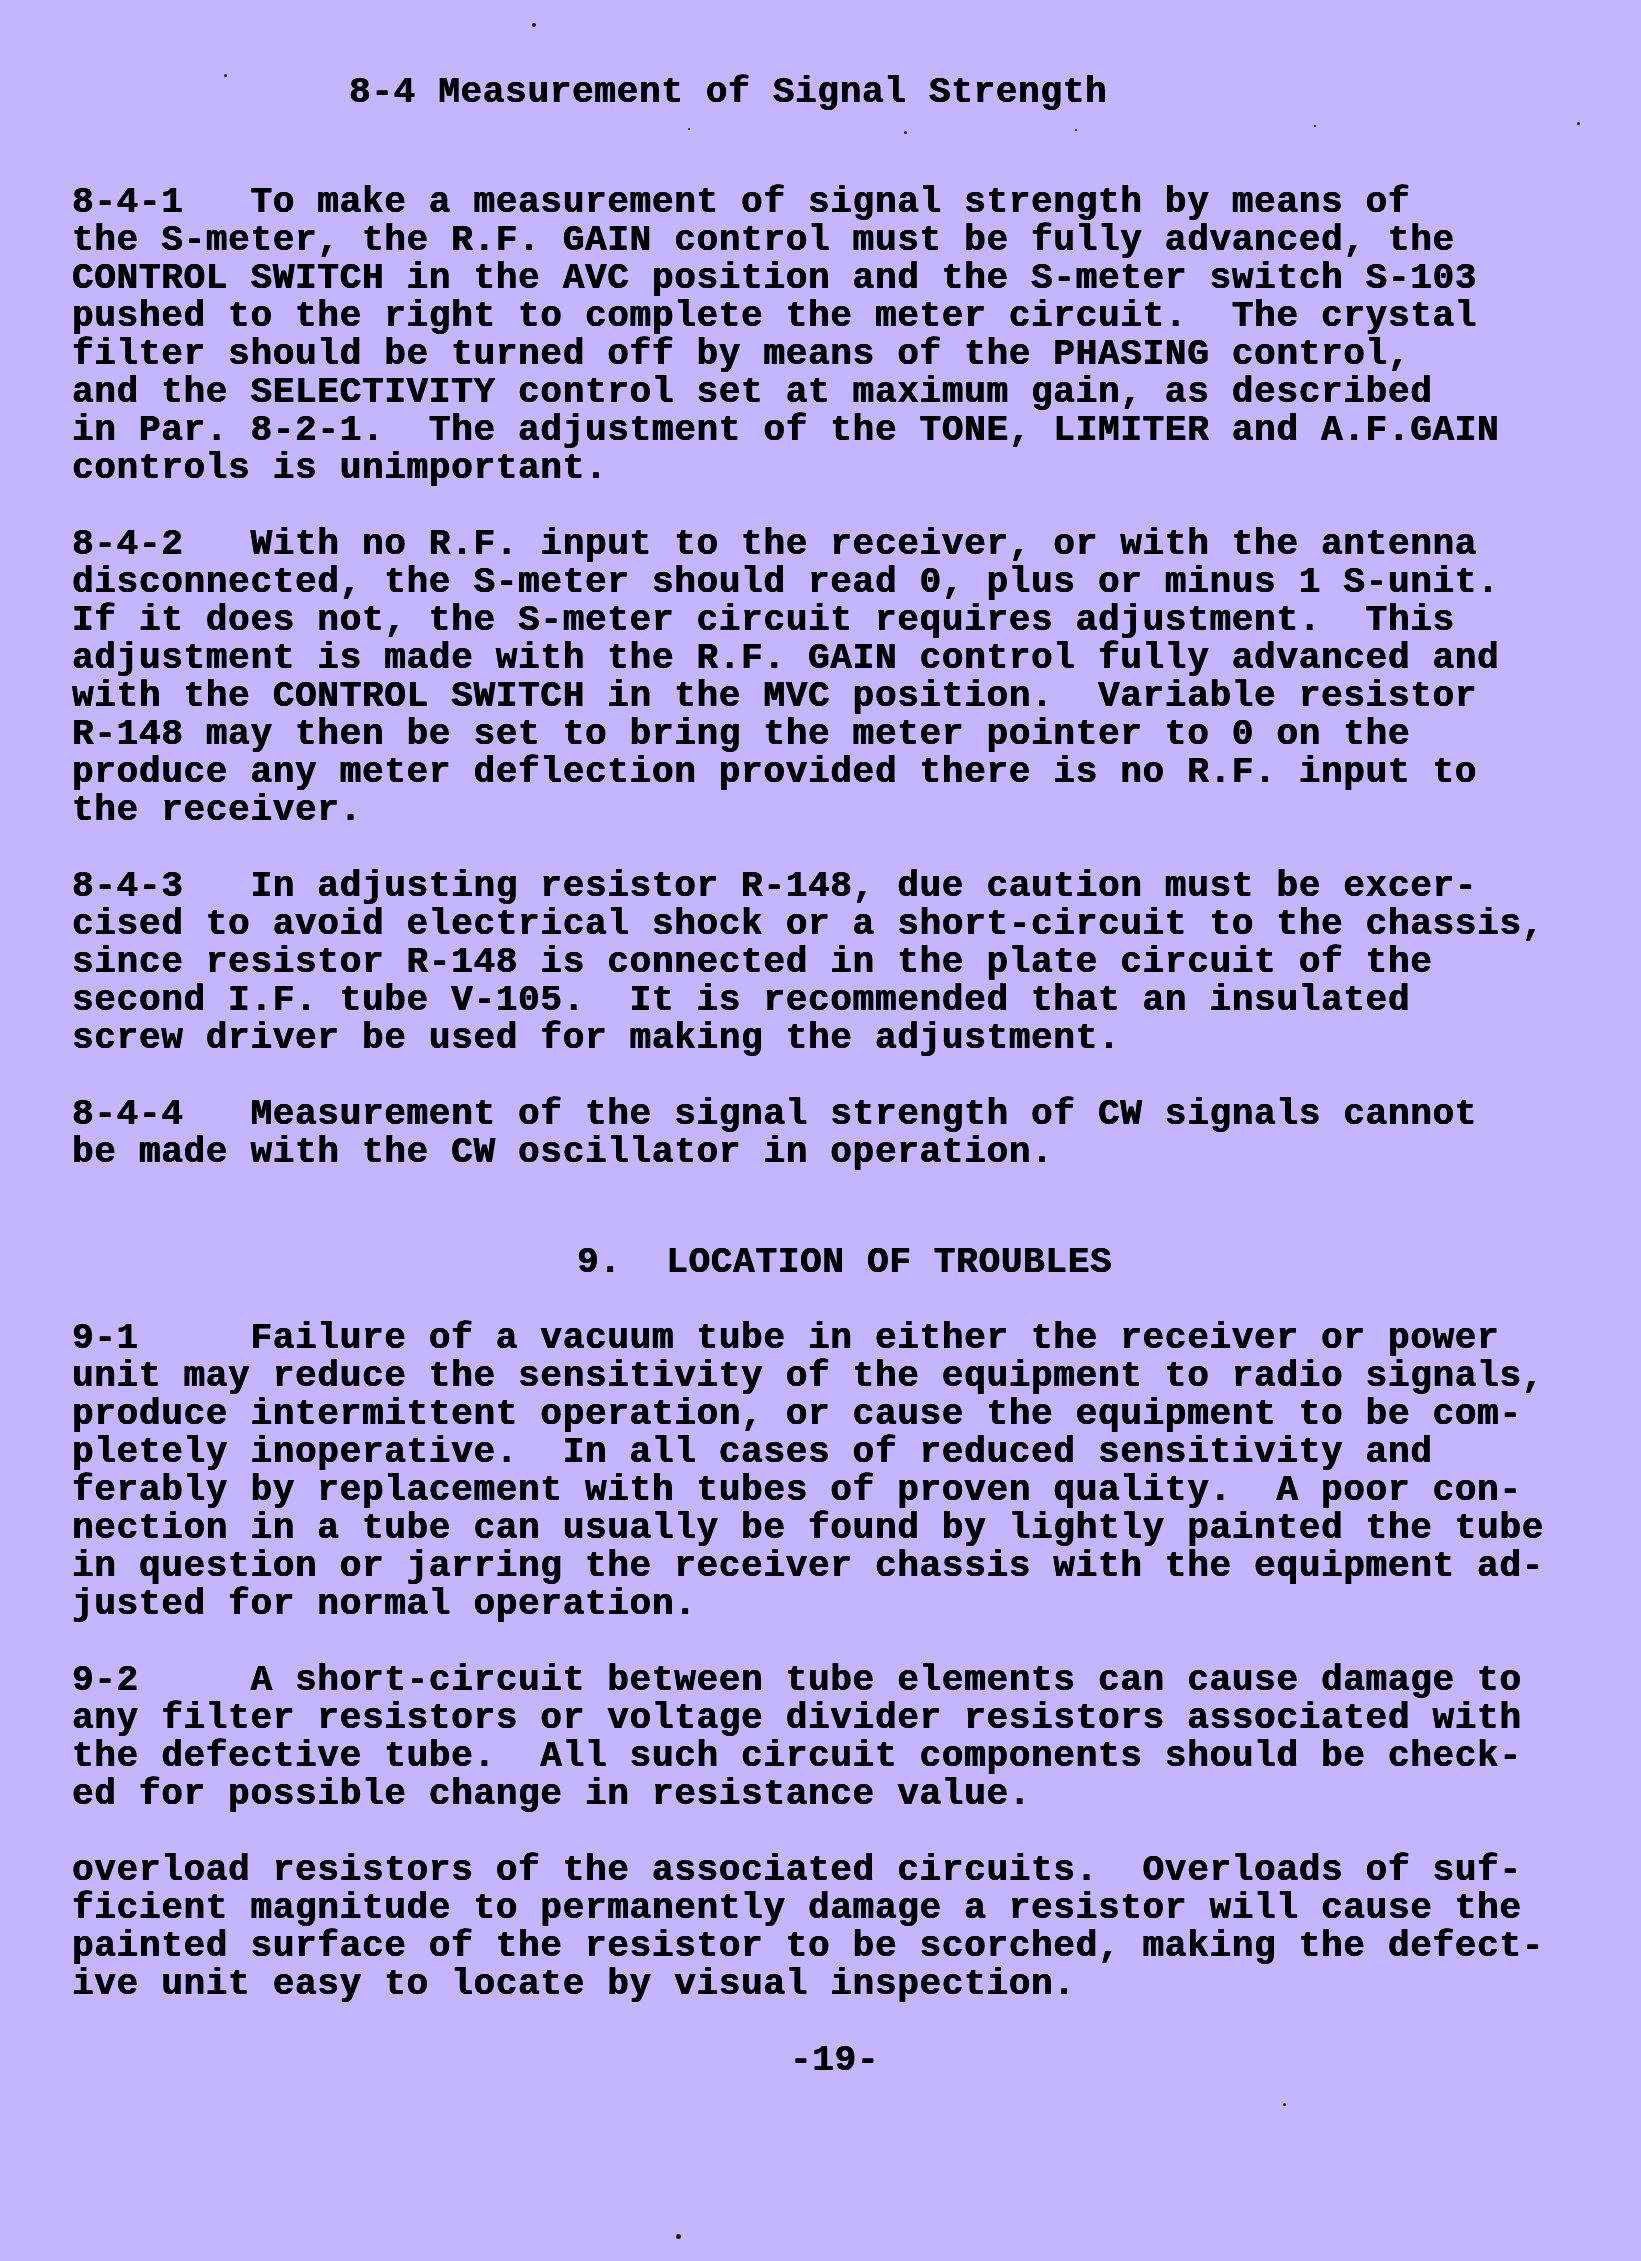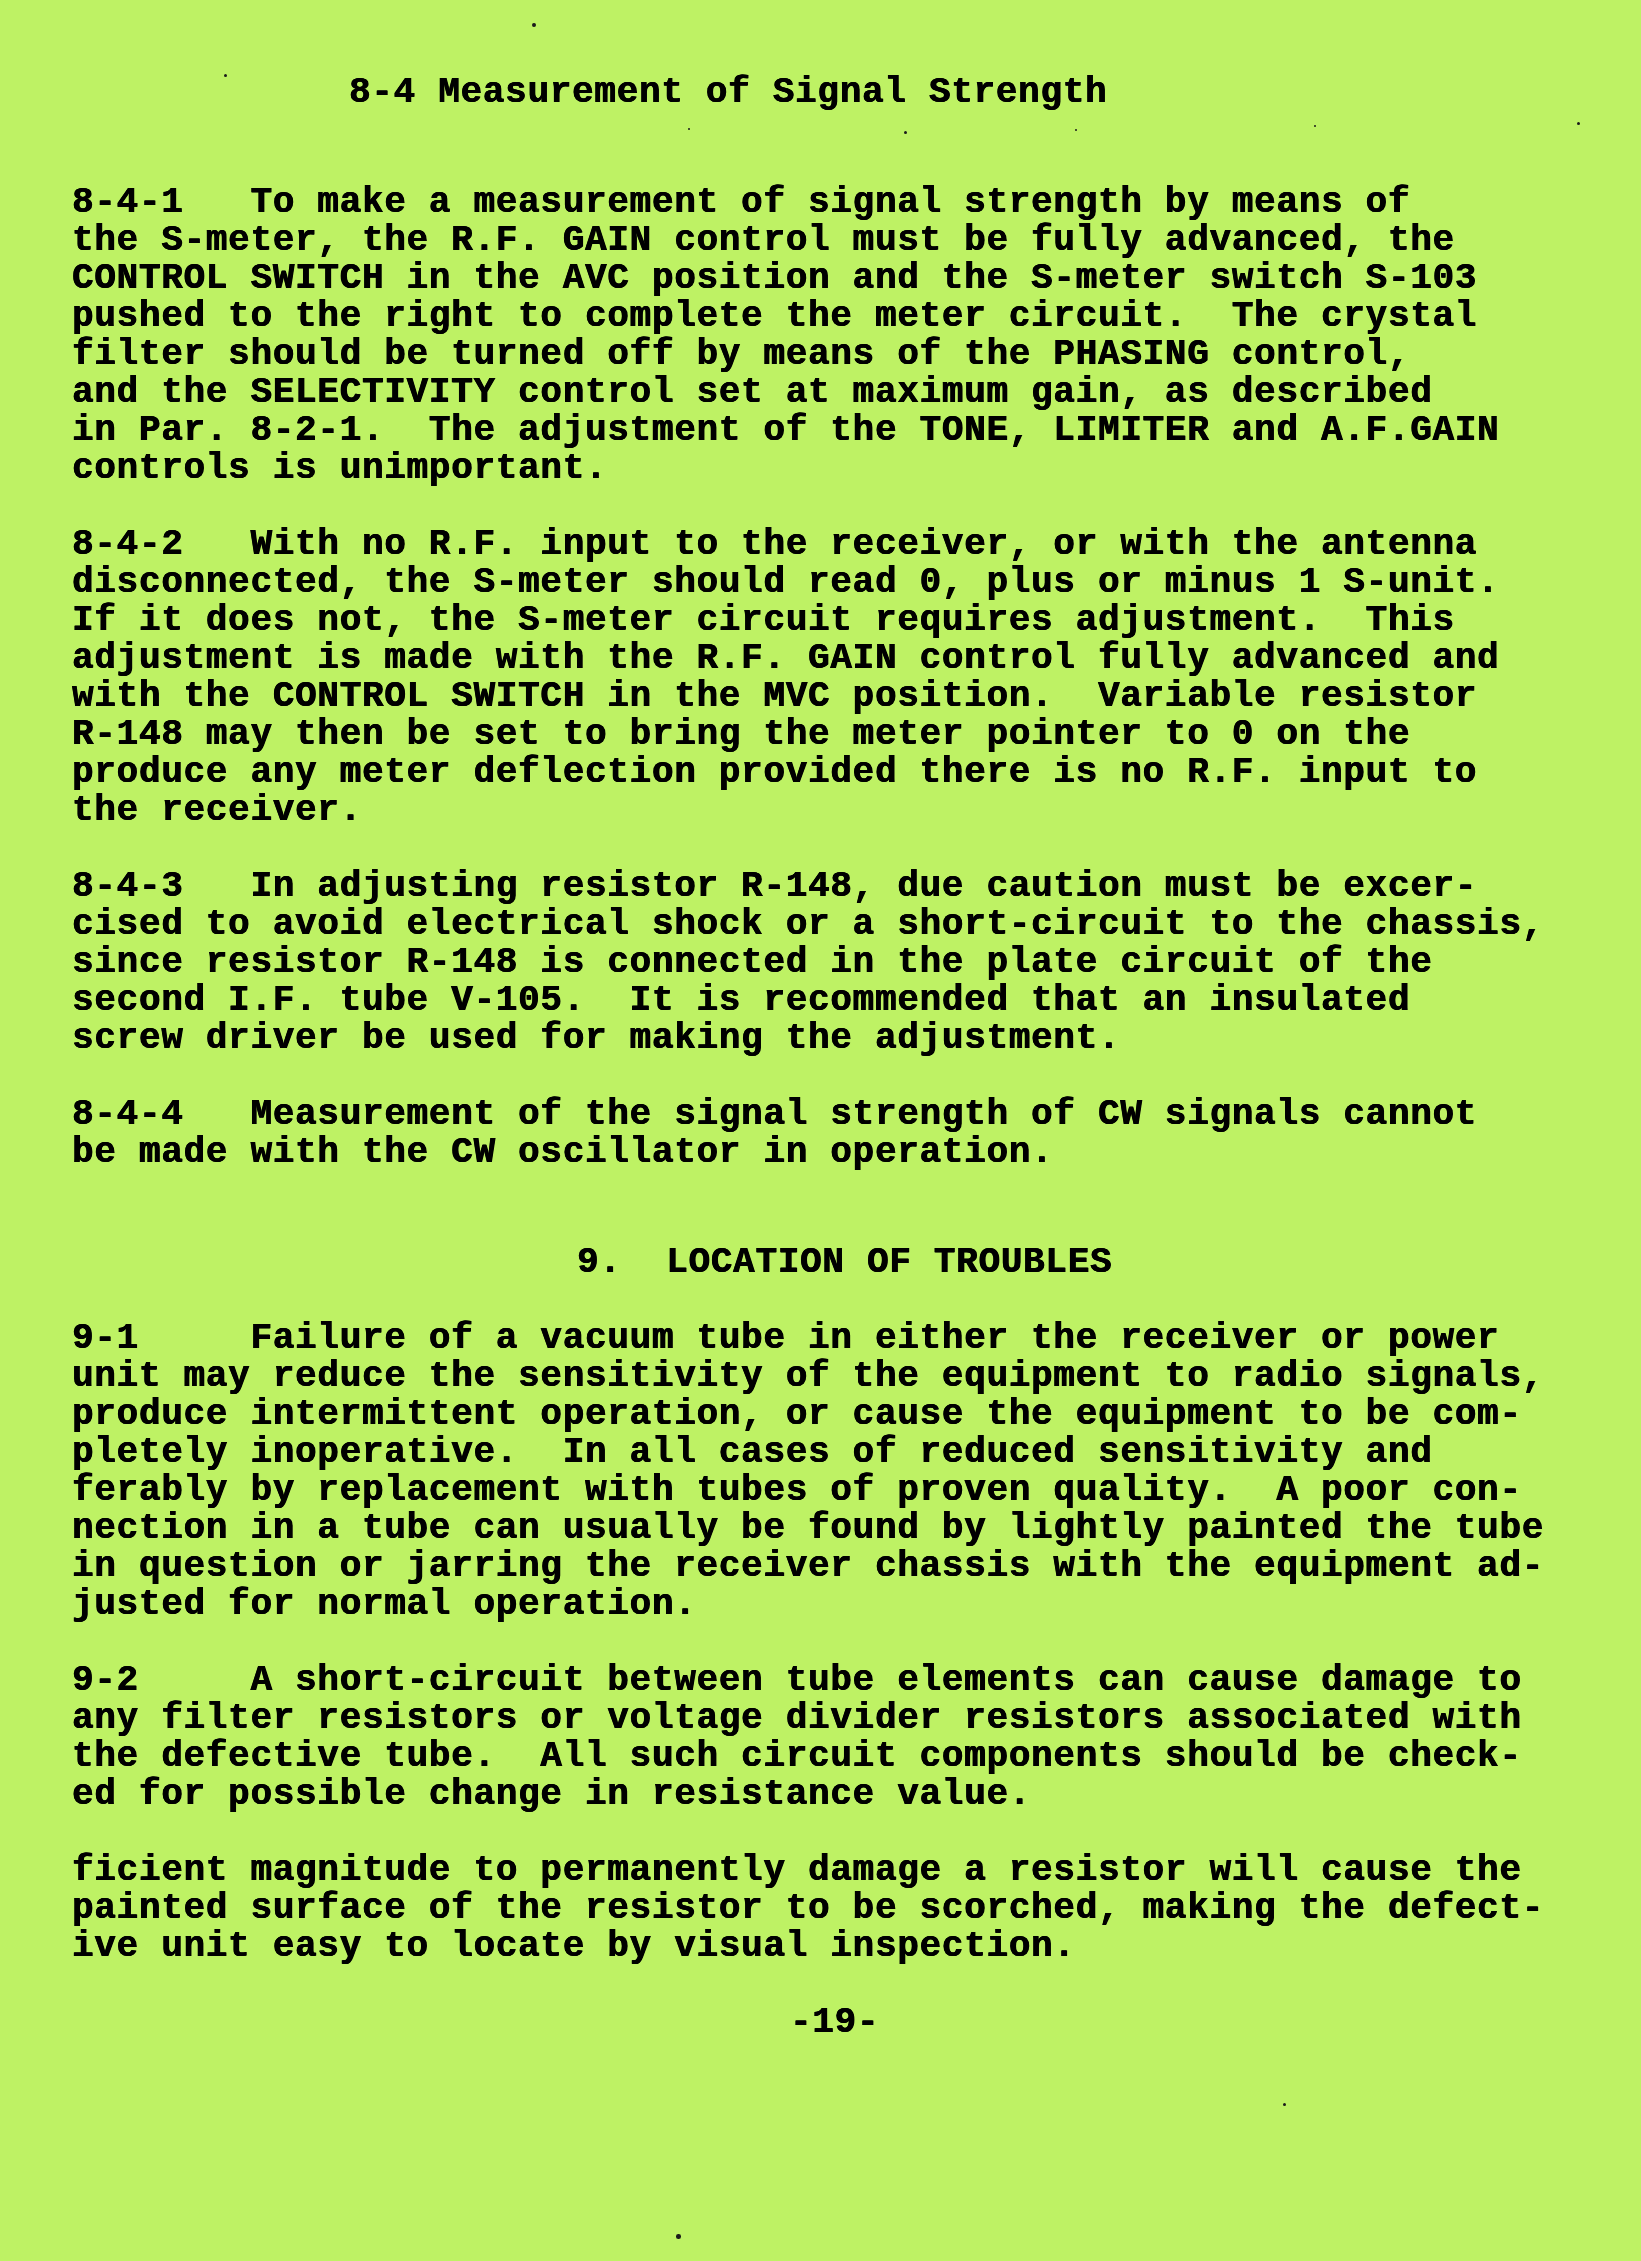--- a/index.html
+++ b/index.html
@@ -4,21 +4,21 @@
 <style>
   html, body {
     margin: 0;
     padding: 0;
     background: #ffffff;
   }
   .page {
     position: relative;
     width: 1641px;
     height: 2261px;
-    background: #bef264;
+    background: #c4b5fd;
     box-sizing: border-box;
     padding: 74px 30px 0 72px;
     overflow: hidden;
     color: #000000;
     font-family: "Liberation Mono", "DejaVu Sans Mono", monospace;
     font-weight: bold;
     font-size: 36px;
     line-height: 38px;
     letter-spacing: 0.7px;
   }
@@ -104,20 +104,21 @@
   </div>
 
   <div class="para">
     <div class="ln">9-2     A short-circuit between tube elements can cause damage to</div>
     <div class="ln">any filter resistors or voltage divider resistors associated with</div>
     <div class="ln">the defective tube.  All such circuit components should be check-</div>
     <div class="ln">ed for possible change in resistance value.</div>
   </div>
 
   <div class="para">
+    <div class="ln">overload resistors of the associated circuits.  Overloads of suf-</div>
     <div class="ln">ficient magnitude to permanently damage a resistor will cause the</div>
     <div class="ln">painted surface of the resistor to be scorched, making the defect-</div>
     <div class="ln">ive unit easy to locate by visual inspection.</div>
   </div>
 
   <div class="ln page-number">-19-</div>
 
   <div class="speck" style="left:532px; top:23px;  width:3.8px; height:3.8px;"></div>
   <div class="speck" style="left:224px; top:74px;  width:3px; height:3px;"></div>
   <div class="speck" style="left:688px; top:128px; width:2.3px; height:2.3px;"></div>

